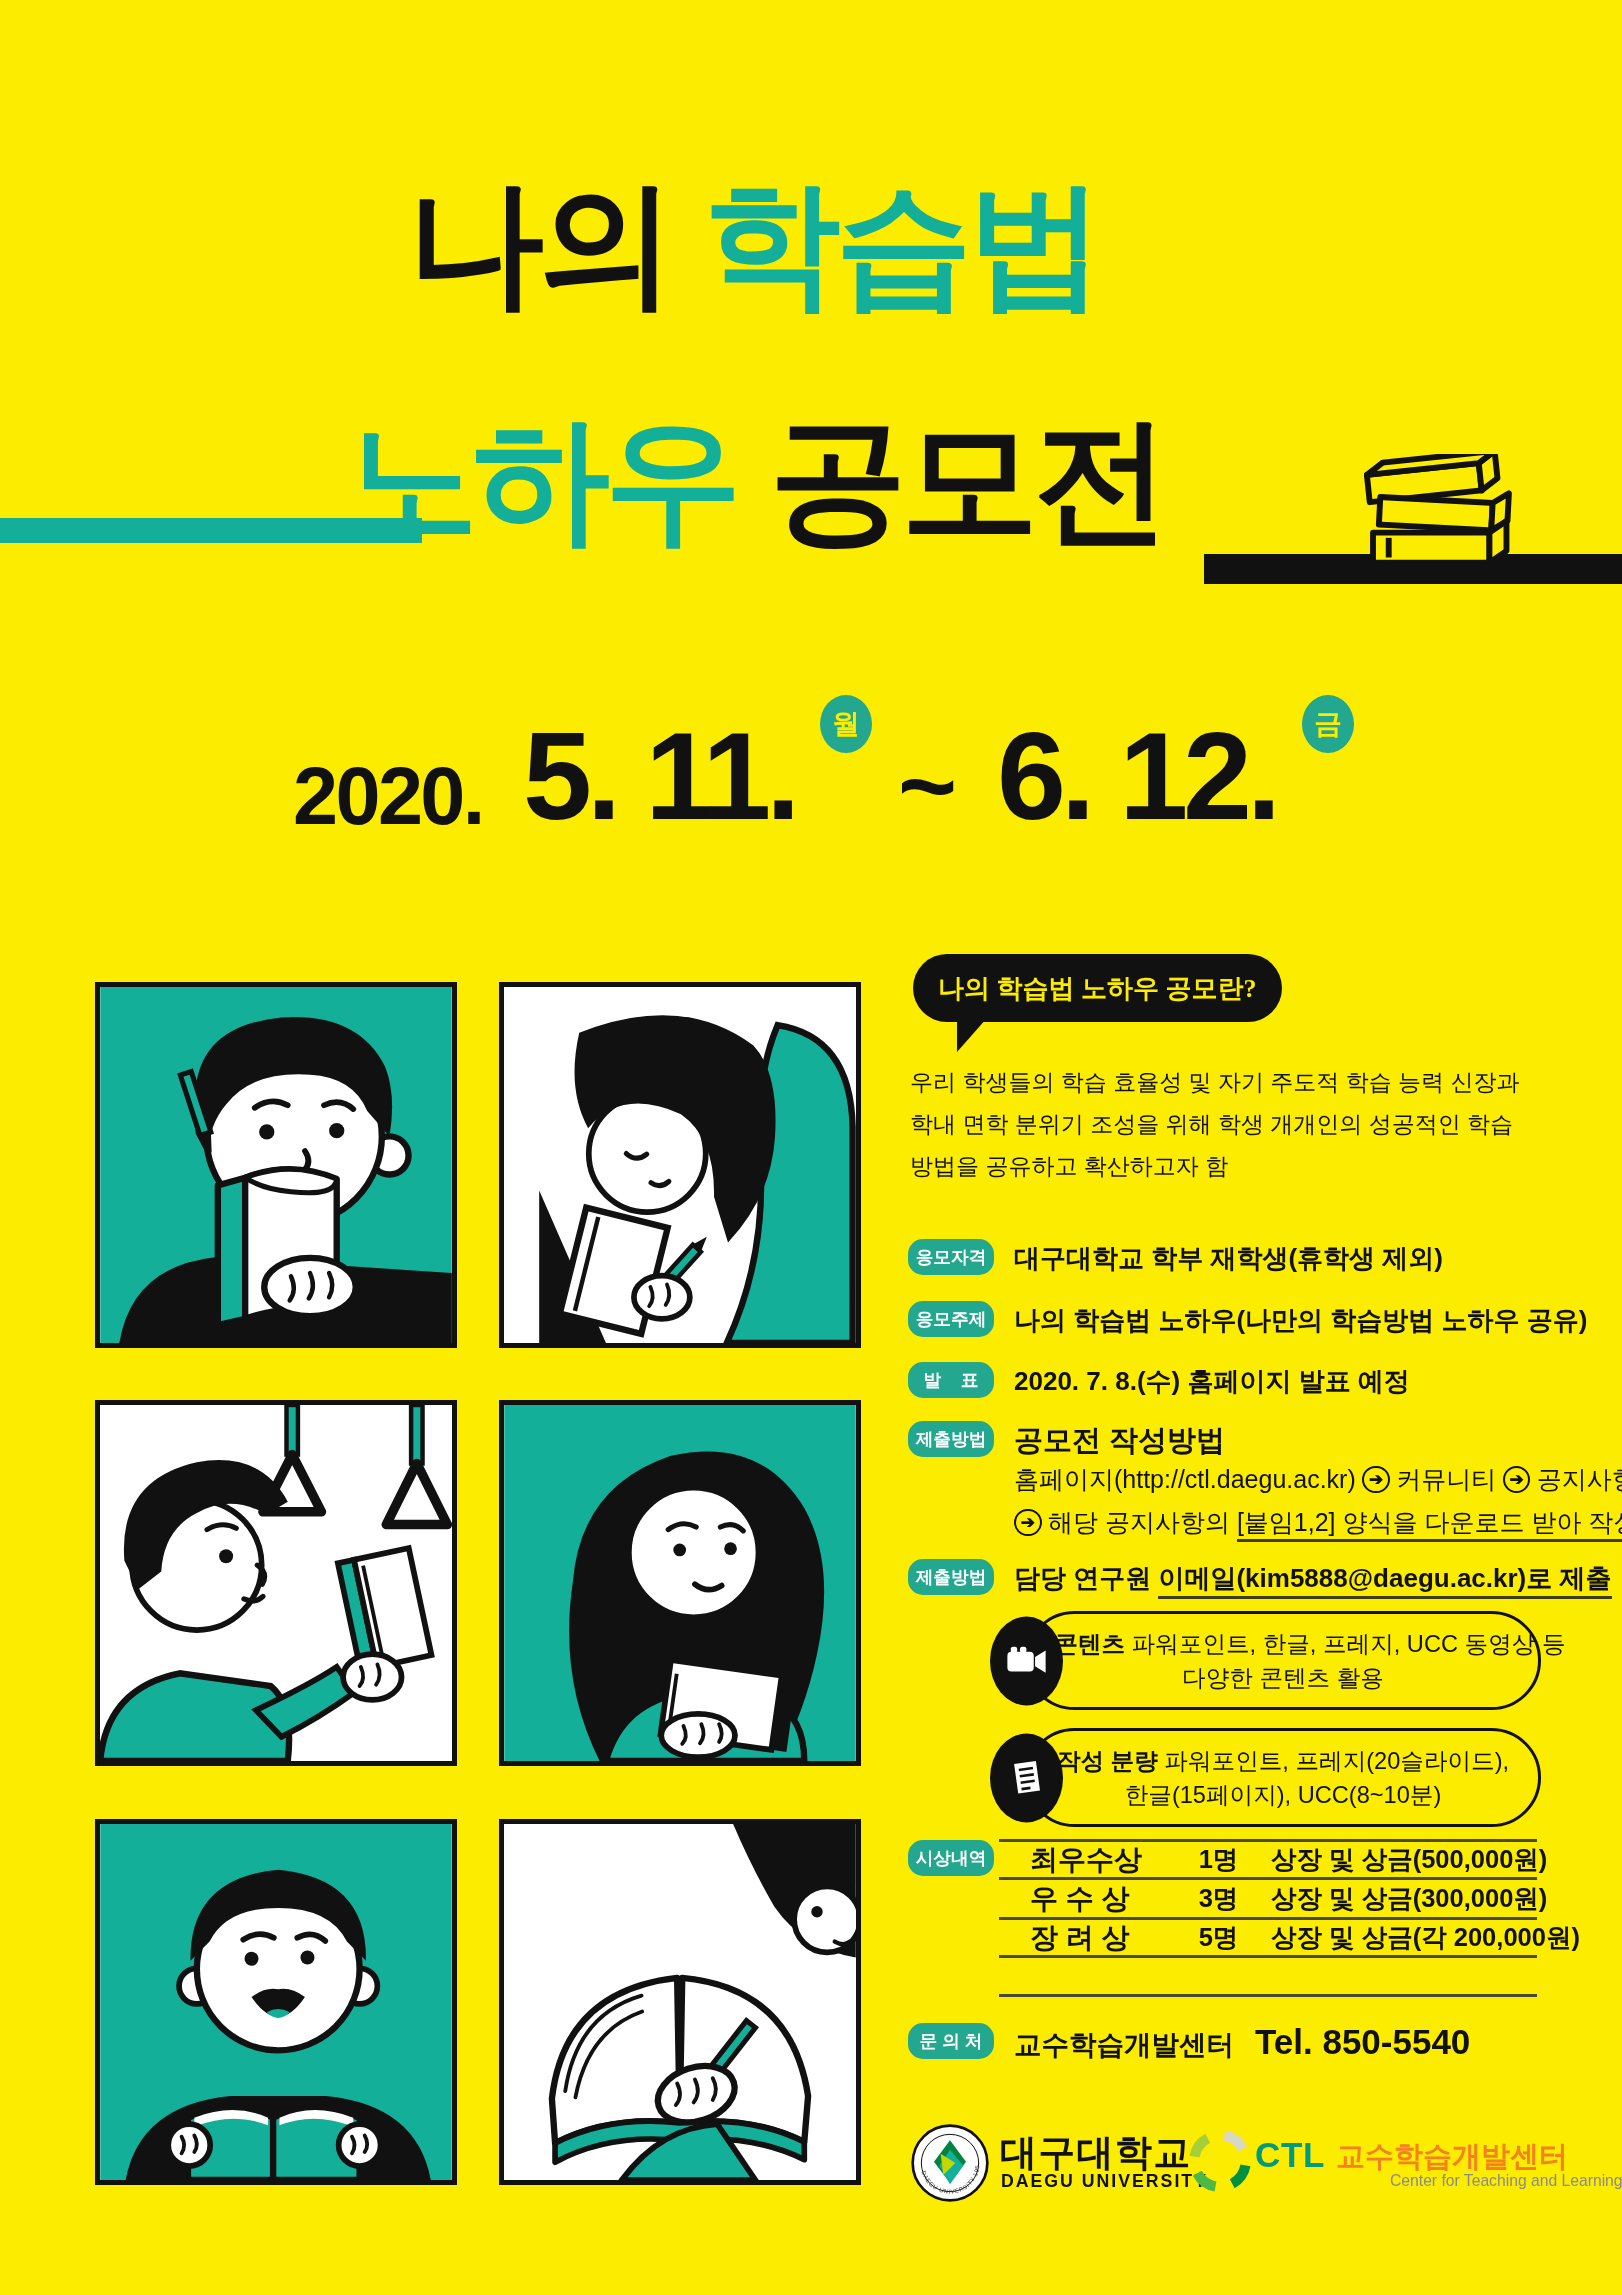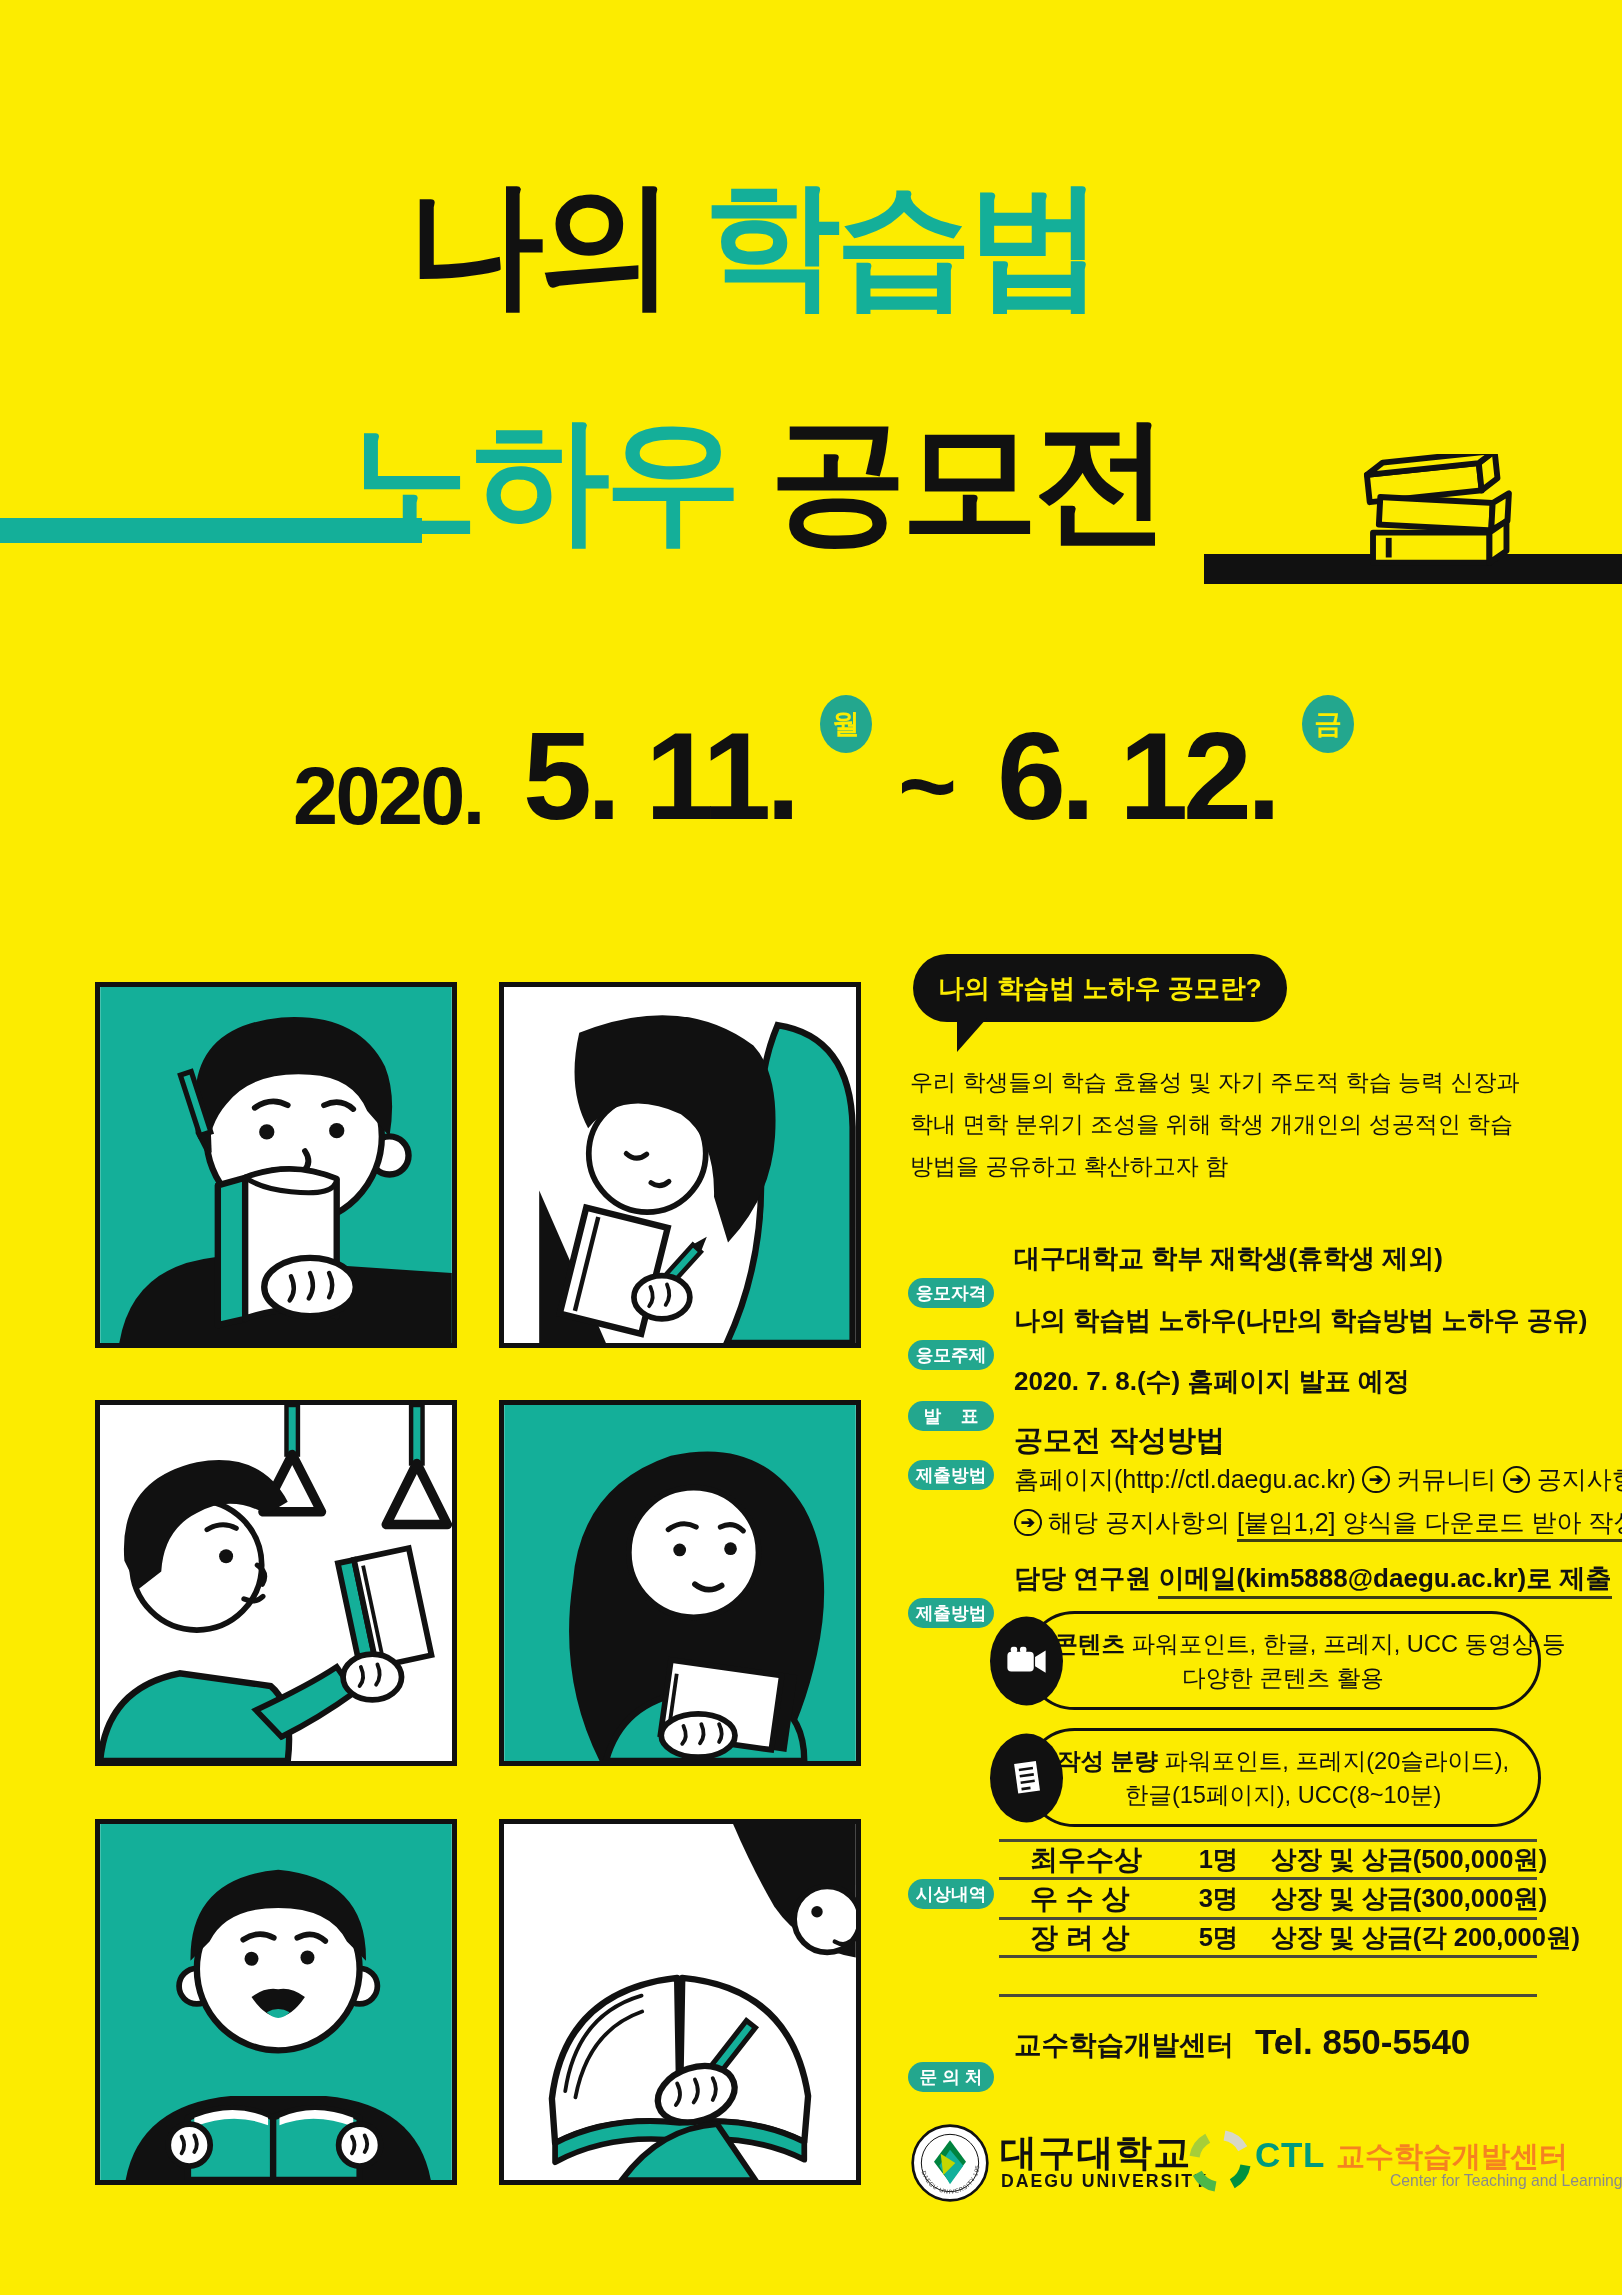--- a/index.html
+++ b/index.html
@@ -46,32 +46,32 @@
     position:absolute;width:362px;height:366px;background:#fff;
     border:5.9px solid var(--ink);box-sizing:border-box;
   }
   .panel svg{position:absolute;left:0;top:0;width:100%;height:100%;}
 
   
   .bubble{
     position:absolute;left:913px;top:954px;height:68px;
     background:var(--ink);border-radius:34px;
     display:inline-flex;align-items:center;padding:0 25px;
-    color:var(--yellow);font-size:26px;font-weight:800;white-space:nowrap;
+    color:var(--yellow);font-size:26px;font-weight:800;white-space:nowrap;font-family:Liberation Serif, serif;
   }
   .bubble-tail{
     position:absolute;left:957px;top:1018px;width:0;height:0;
     border-top:34px solid var(--ink);border-right:30px solid transparent;
   }
   .desc{position:absolute;left:910px;top:1061px;font-size:23px;line-height:42px;font-weight:500;white-space:nowrap;}
 
   .pill{
-    position:absolute;left:908px;width:86px;height:30px;border-radius:15px;
+    position:absolute;left:908px;width:86px;height:36px;border-radius:15px;
     background:var(--pill);color:#ffffff;font-size:17.7px;font-weight:800;
-    display:flex;align-items:center;justify-content:center;white-space:pre;letter-spacing:0px;margin-top:39px;
+    display:flex;align-items:center;justify-content:center;white-space:pre;letter-spacing:0px;
   }
   .row-text{position:absolute;left:1014px;font-size:26px;font-weight:600;white-space:nowrap;}
   .row-text.bold{font-weight:800;font-size:29px;}
   .sub-text{position:absolute;left:1014px;font-size:25px;font-weight:500;white-space:nowrap;}
   .arrow-circle{
     display:inline-flex;width:27.5px;height:27.5px;border:2.6px solid var(--ink);border-radius:50%;
     align-items:center;justify-content:center;font-size:17px;font-weight:900;
     vertical-align:middle;margin:0 6.5px;transform:translateY(-2px);box-sizing:border-box;
   }
   .useg{border-bottom:3.9px solid var(--uline);padding-bottom:3.3px;}

